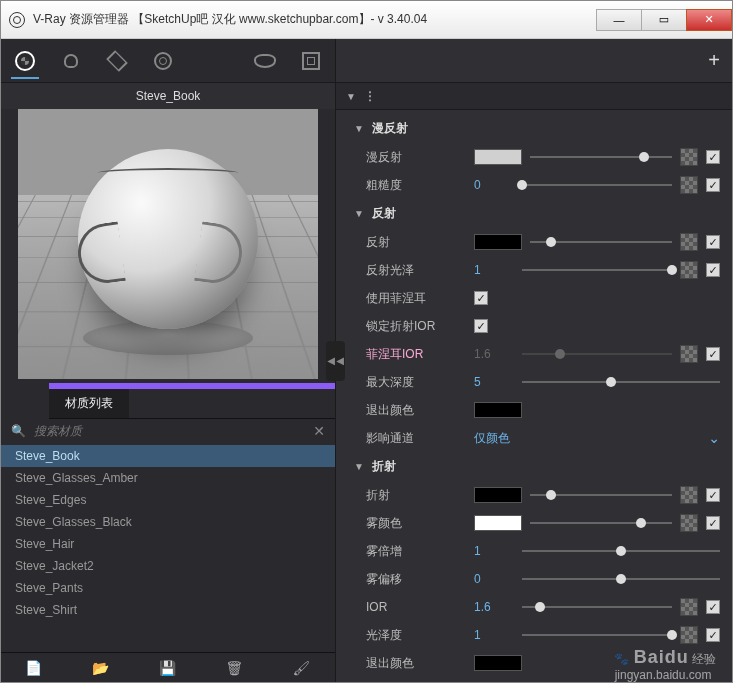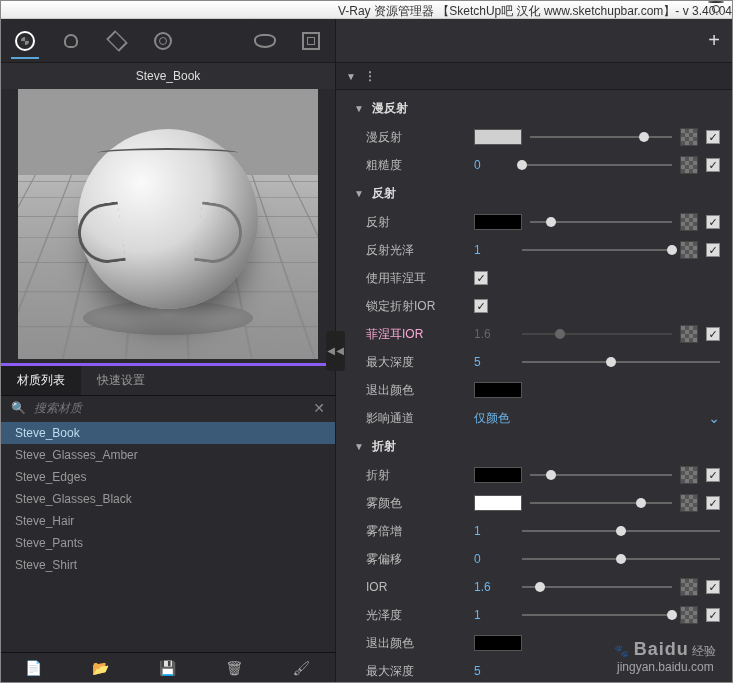--- a/index.html
+++ b/index.html
@@ -1,20 +1,20 @@
 <!DOCTYPE html>
 <html><head>
 <meta charset="utf-8">
 <style>
 * { margin: 0; padding: 0; box-sizing: border-box; font-family: "Microsoft YaHei", Arial, sans-serif; }
 body { background: #fff; width: 733px; height: 683px; overflow: hidden; }
 
 .window { width: 733px; height: 683px; border: 1px solid #888; background: #fff; display: flex; flex-direction: column; }
 
-.titlebar { height: 18px; background: linear-gradient(#fff,#eaeaea); display: flex; align-items: flex-end; padding: 0 0 0 8px; border-bottom: 1px solid #ccc; flex-direction: column; }
+.titlebar { height: 38px; background: linear-gradient(#fff,#eaeaea); display: flex; align-items: center; padding: 0 0 0 8px; border-bottom: 1px solid #ccc; }
 .titlebar .logo { width: 16px; height: 16px; border: 1.5px solid #333; border-radius: 50%; margin-right: 8px; position: relative; }
 .titlebar .logo::after { content:""; position:absolute; left:3px; top:3px; width:6px; height:6px; border:1.5px solid #333; border-radius:50%; }
 .titlebar .title { font-size: 12px; color: #333; flex: 1; }
 .titlebar .winbtns { display: flex; }
 .titlebar .winbtn { width: 46px; height: 22px; display:flex; align-items:center; justify-content:center; font-size:11px; border:1px solid #aaa; margin-left:-1px; background:linear-gradient(#f5f5f5,#ddd); cursor:pointer; }
 .titlebar .winbtn.close { background: linear-gradient(#e88,#c9302c); color:#fff; border-color:#b52; }
 
 .content { flex: 1; display: flex; background: #2a2a2e; color: #ccc; font-size: 12px; overflow: hidden; }
 
 .leftpane { width: 335px; display: flex; flex-direction: column; background: #2a2a2e; border-right: 1px solid #1a1a1a; }
@@ -43,21 +43,21 @@
   transform: perspective(500px) rotateX(55deg) scale(1.6) translateY(30px);
   transform-origin: 50% 70%; }
 .preview .ball { position:absolute; left:50%; top:48%; width:180px; height:180px; transform:translate(-50%,-50%); border-radius:50%;
   background: radial-gradient(circle at 35% 30%, #fafafa 0%, #d8d8d8 40%, #7a7a7a 80%, #555 100%); box-shadow: 0 30px 30px -10px rgba(0,0,0,0.4); }
 .preview .base { position:absolute; left:50%; bottom:24px; width:170px; height:34px; transform:translateX(-50%); border-radius:50%;
   background: radial-gradient(ellipse at 50% 40%, #bbb 0%, #888 60%, #666 100%); }
 .preview .vgroove{position:absolute;left:50%;top:50%;width:44px;height:60px;border:3px solid #555;border-right:none;border-radius:30px 0 0 30px;transform:translate(-90px,-20px) rotate(-8deg);}
 .preview .vgroove2{position:absolute;left:50%;top:50%;width:44px;height:60px;border:3px solid #777;border-left:none;border-radius:0 30px 30px 0;transform:translate(30px,-20px) rotate(8deg);}
 .preview .seam{position:absolute;left:50%;top:22%;width:140px;height:10px;border-top:2px solid #555;border-radius:50%;transform:translateX(-50%);}
 
-.tabs { display:flex; border-top:3px solid #8b5cf6; border-bottom:1px solid #111; }
+.tabs { display:flex; border-top:6px solid #8b5cf6; border-bottom:1px solid #111;margin-left:48px; }
 .tabs .tab { padding:6px 16px; cursor:pointer; color:#999; }
 .tabs .tab.active { background:#1f1f22; color:#eee; }
 
 .search { display:flex; align-items:center; padding:4px 10px; gap:8px; color:#666; }
 .search input { flex:1; background:transparent; border:none; color:#999; font-size:12px; font-style:italic; outline:none; }
 .search .clear { cursor:pointer; color:#888; font-size:14px; }
 
 .matlist { flex:1; overflow-y:auto; padding:2px 0; }
 .matlist .item { padding:4px 14px; cursor:pointer; color:#999; }
 .matlist .item.sel { background:#3a5a78; color:#bde; }
@@ -89,21 +89,21 @@
 .row .slider.dim .track { background:#444; }
 .row .slider.dim .thumb { background:#666; }
 .row .texbtn { width:18px; height:18px; background: repeating-conic-gradient(#555 0 25%,#777 0 50%); background-size:8px 8px; border:1px solid #444; cursor:pointer; }
 .row .chk { width:14px; height:14px; border:1px solid #888; background:#ddd; display:flex; align-items:center; justify-content:center; color:#222; font-size:11px; cursor:pointer; }
 .row .spacer { flex:1; }
 .row .expand { color:#6cb4e8; font-size:14px; cursor:pointer; margin-left:auto; }
 
 .collapse-handle { position:absolute; left:-1px; top:50%; width:10px; height:40px; background:#222; color:#888; display:flex; align-items:center; justify-content:center; font-size:10px; cursor:pointer; transform:translateY(-50%); border-radius:0 4px 4px 0;}
 .collapse-handle.left { position:absolute; right:-1px; left:auto; border-radius:4px 0 0 4px;}
 
-.watermark { position:absolute; right:16px; bottom:8px; color:rgba(255,255,255,0.55); font-size:12px; text-align:center; pointer-events:none; }
+.watermark { position:absolute; right:16px; bottom:0; color:rgba(255,255,255,0.55); font-size:12px; text-align:left; pointer-events:none; }
 .watermark .big { font-size:18px; font-weight:bold; letter-spacing:1px; }
 .watermark .paw { display:inline-block; margin-right:4px; }
 
 ::-webkit-scrollbar{width:8px;background:#222;}
 ::-webkit-scrollbar-thumb{background:#555;}
 </style>
 </head>
 <body>
 
 <div class="window">
@@ -149,35 +149,35 @@
         <div class="grid"></div>
         <div class="base"></div>
         <div class="ball"></div>
         <div class="seam"></div>
         <div class="vgroove"></div>
         <div class="vgroove2"></div>
       </div>
 
       <div class="tabs">
         <div class="tab active">材质列表</div>
-        <div class="tab">快速设置</div>
       </div>
 
       <div class="search">
         <span>🔍</span>
         <input placeholder="搜索材质" style="">
         <span class="clear">✕</span>
       </div>
 
       <div class="matlist">
         <div class="item sel">Steve_Book</div>
         <div class="item">Steve_Glasses_Amber</div>
         <div class="item">Steve_Edges</div>
         <div class="item">Steve_Glasses_Black</div>
         <div class="item">Steve_Hair</div>
+        <div class="item">Steve_Jacket2</div>
         <div class="item">Steve_Pants</div>
         <div class="item">Steve_Shirt</div>
       </div>
 
       <div class="bottombar">
         <span class="bbtn">📄</span>
         <span class="bbtn">📂</span>
         <span class="bbtn">💾</span>
         <span class="bbtn">🗑</span>
         <span class="bbtn">🖌</span>

